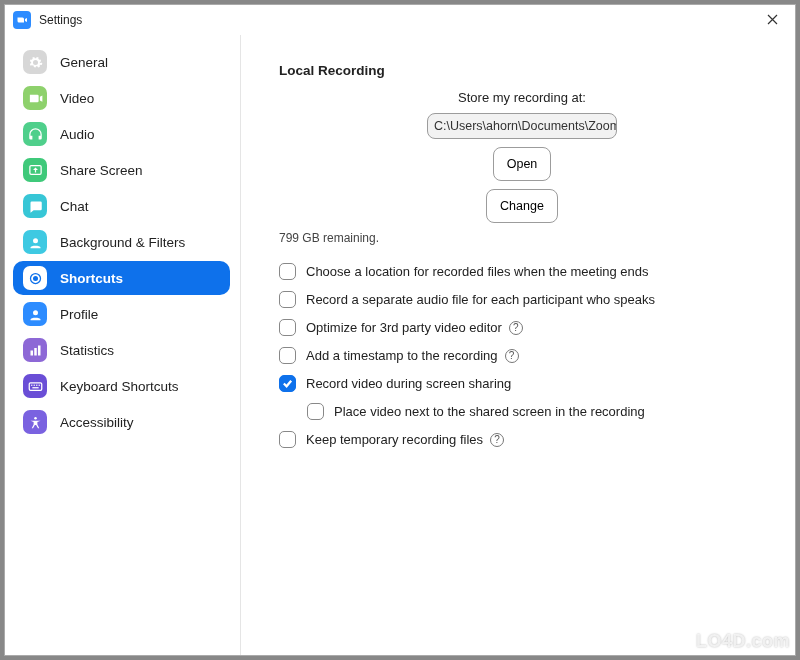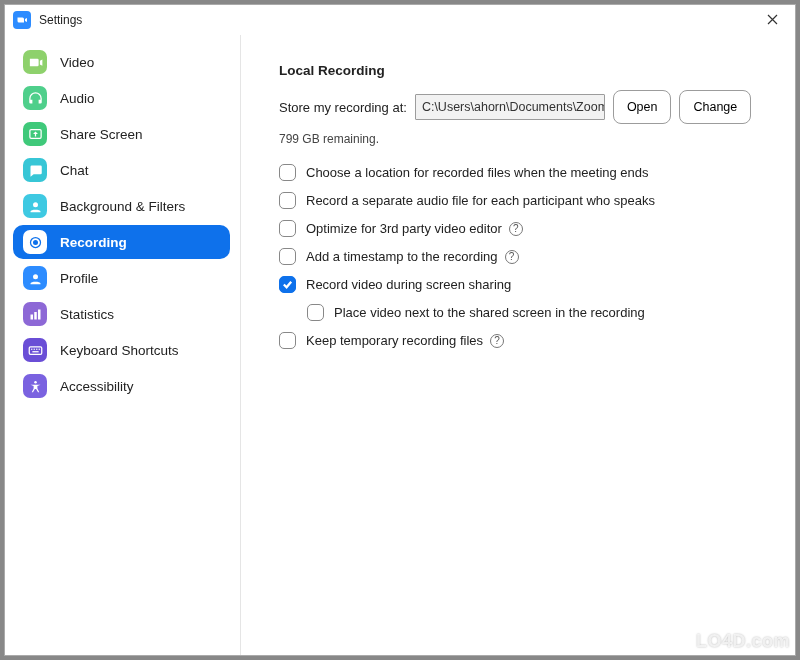--- a/index.html
+++ b/index.html
@@ -96,25 +96,26 @@
   .section-title {
     font-weight: 700;
     font-size: 13.5px;
     margin-bottom: 12px;
   }
   .row-store {
     display: flex;
     align-items: center;
     gap: 8px;
     margin-bottom: 8px;
+    flex-direction: column;
   }
   .row-store .label { font-size: 13px; }
   .path-input {
     border: 1px solid #9c9c9c;
-    border-radius: 1px;
+    border-radius: 8px;
     background: #f2f2f2;
     height: 26px;
     width: 190px;
     padding: 0 6px;
     font-size: 12.5px;
     color: #333;
     overflow: hidden;
     white-space: nowrap;
     display: flex; align-items: center;
   }
@@ -192,20 +193,28 @@
     <div class="close">
       <svg width="11" height="11" viewBox="0 0 11 11">
           <path d="M1 1l9 9M10 1l-9 9" stroke="#333" stroke-width="1.2"></path>
         </svg>
     </div>
   </div>
 
   <div class="body">
     <div class="sidebar">
 
+      <div class="nav-item">
+        <div class="icon-wrap ic-general">
+          <svg viewBox="0 0 24 24">
+              <path d="M12 8a4 4 0 100 8 4 4 0 000-8zm9 4l2 1-1 3-2-.5-1.5 1.5.5 2-3 1-1-2h-2l-1 2-3-1 .5-2L6 16.5 4 17l-1-3 2-1v-2l-2-1 1-3 2 .5L7.5 6 7 4l3-1 1 2h2l1-2 3 1-.5 2L18 7.5l2-.5 1 3-2 1v2z" fill="#fff"></path>
+            </svg>
+        </div>
+        <span class="label">General</span>
+      </div>
 
       <div class="nav-item">
         <div class="icon-wrap ic-video">
           <svg viewBox="0 0 24 24">
               <path d="M3 6h12a2 2 0 012 2v8a2 2 0 01-2 2H3V6zm16 3l4-2v10l-4-2V9z"></path>
             </svg>
         </div>
         <span class="label">Video</span>
       </div>
 
@@ -247,21 +256,21 @@
         <span class="label">Background &amp; Filters</span>
       </div>
 
       <div class="nav-item active">
         <div class="icon-wrap ic-recording">
           <svg viewBox="0 0 24 24">
               <circle class="outer" cx="12" cy="12" r="8" fill="none" stroke="#fff" stroke-width="2"></circle>
               <circle class="inner" cx="12" cy="12" r="4" fill="#fff"></circle>
             </svg>
         </div>
-        <span class="label">Recording</span>
+        <span class="label">Shortcuts</span>
       </div>
 
       <div class="nav-item">
         <div class="icon-wrap ic-profile">
           <svg viewBox="0 0 24 24">
               <circle cx="12" cy="9" r="4"></circle>
               <path d="M4 20c0-4 16-4 16 0v1H4v-1z"></path>
             </svg>
         </div>
         <span class="label">Profile</span>

